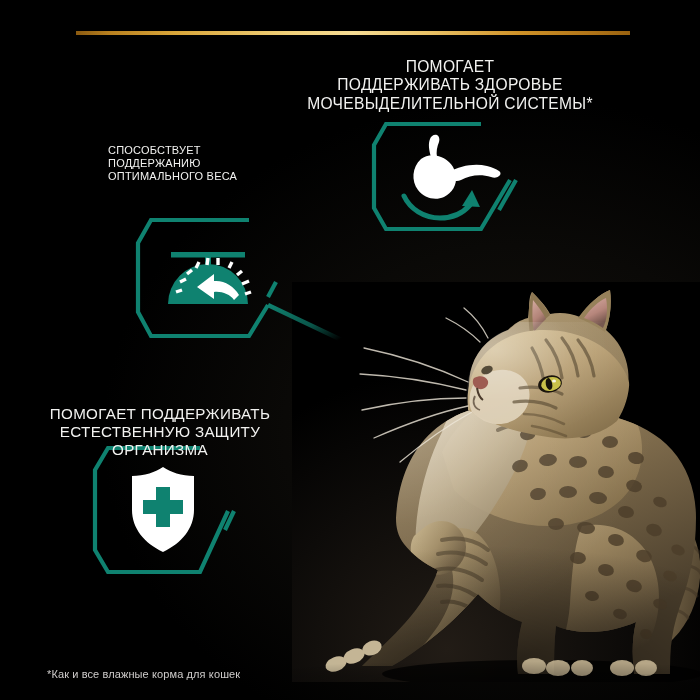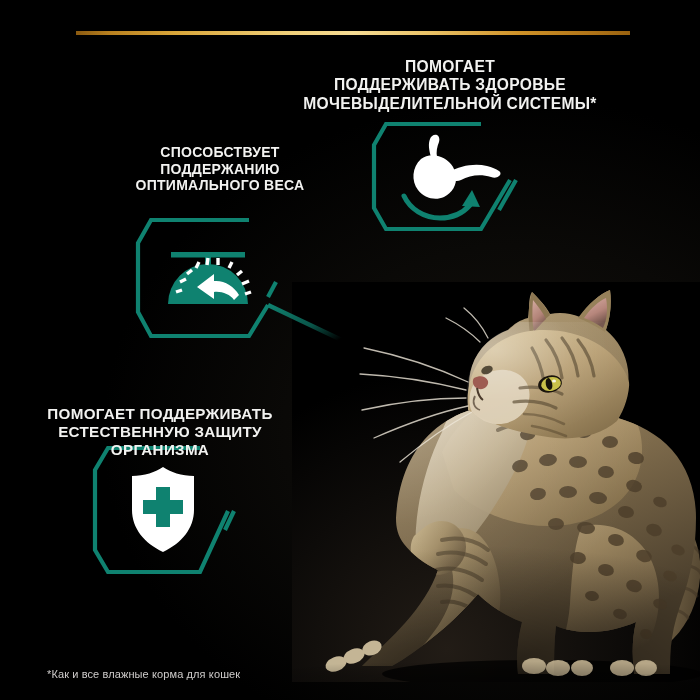--- a/index.html
+++ b/index.html
@@ -24,28 +24,28 @@
     position:absolute; left:76px; top:31px; width:554px; height:4px;
     background:linear-gradient(90deg,
       #8a5a11 0%, #b8801f 6%, #d9a63a 18%, #f0cf78 38%,
       #f6dc94 50%, #eac266 64%, #cf9228 80%, #b07418 93%, #99620f 100%);
   }
 
   
   .headline {
     position:absolute;
     color:#f2f2f0;
-    font-weight:bold;
+    font-weight:normal;
     letter-spacing:0.02em;
     line-height:1.18;
     text-transform:uppercase;
     white-space:pre-line;
   }
   #txt-urinary { left:282px; top:58px;  width:336px; text-align:center; font-size:15.6px; }
-  #txt-weight  { left:108px; top:144px; width:224px; text-align:center; font-size:14px; }
+  #txt-weight  { left:108px; top:144px; width:224px; text-align:left; font-size:11px; }
   #txt-defense { left:22px;  top:381px; width:276px; text-align:center; font-size:15.2px;margin-top:24px; }
 
   .footnote {
     position:absolute; left:27px; top:668px;
     color:#cfcccb; font-size:11px; letter-spacing:0.01em; font-weight:normal;margin-left:20px;
   }
 
   
   #art { position:absolute; left:0; top:0; width:700px; height:700px; }
 

